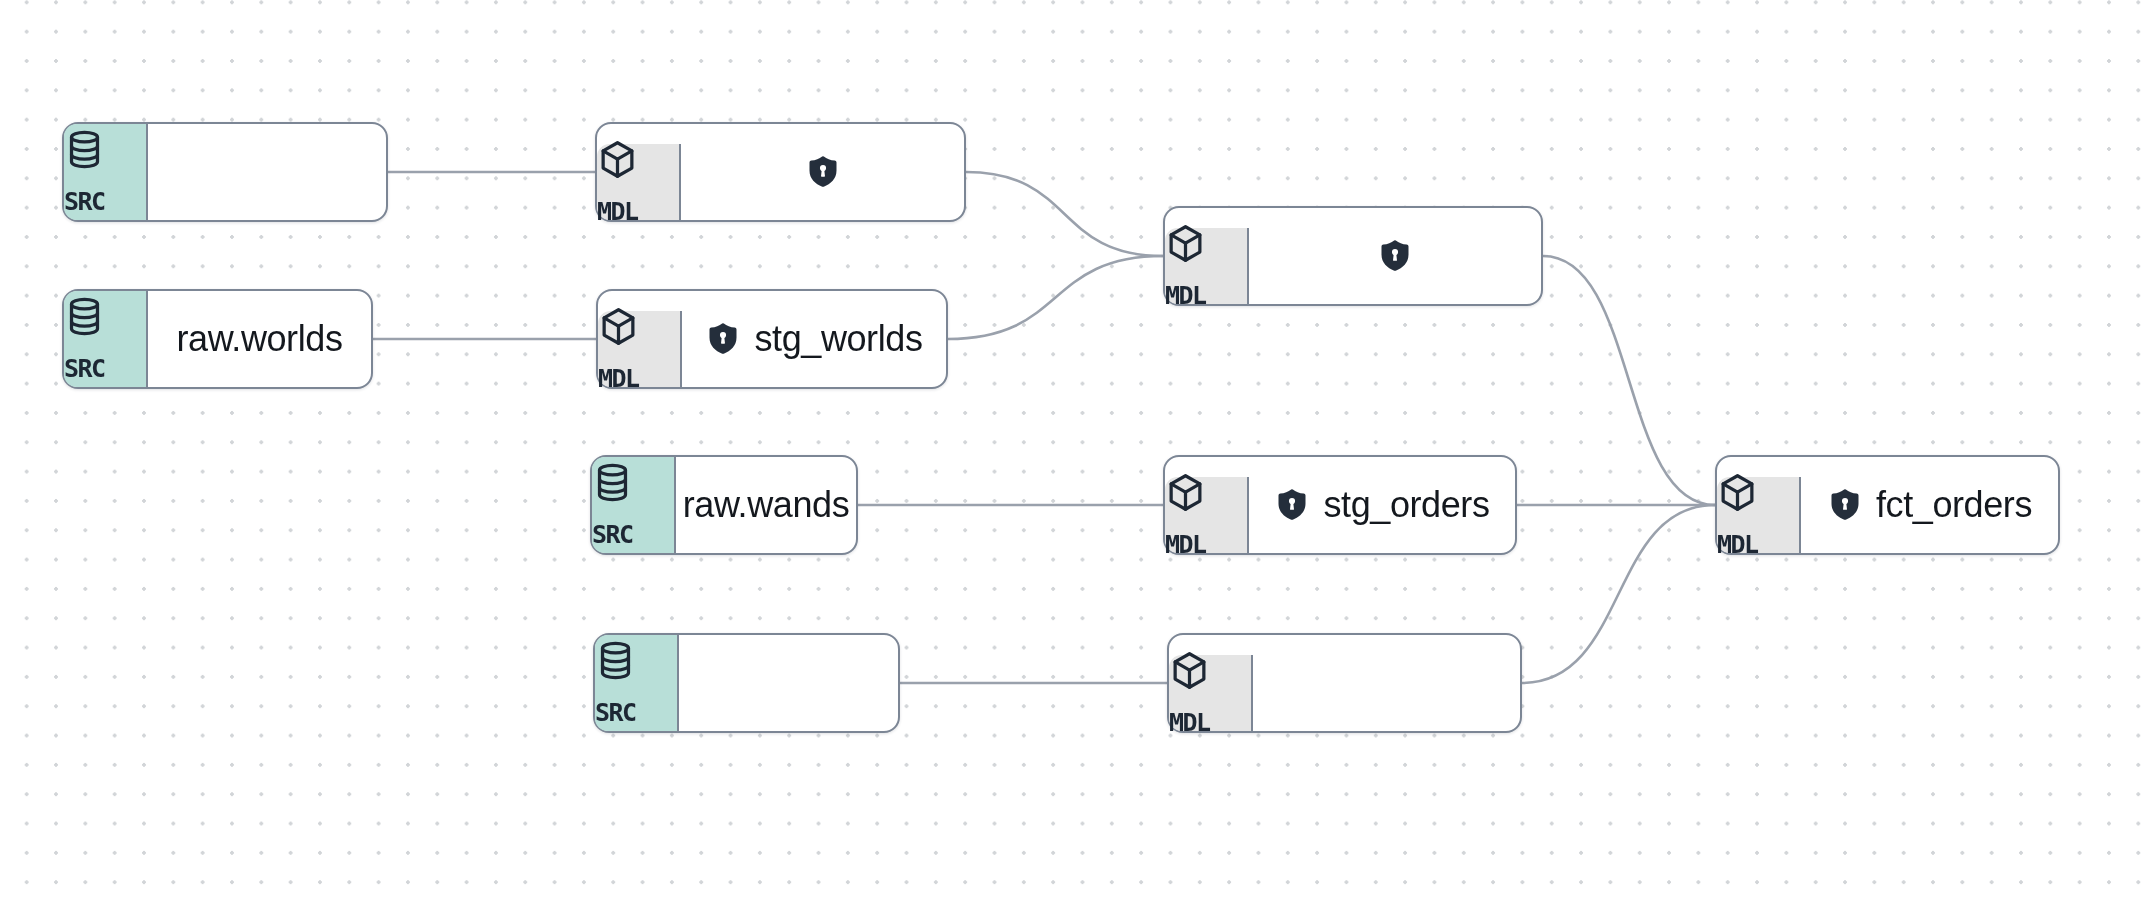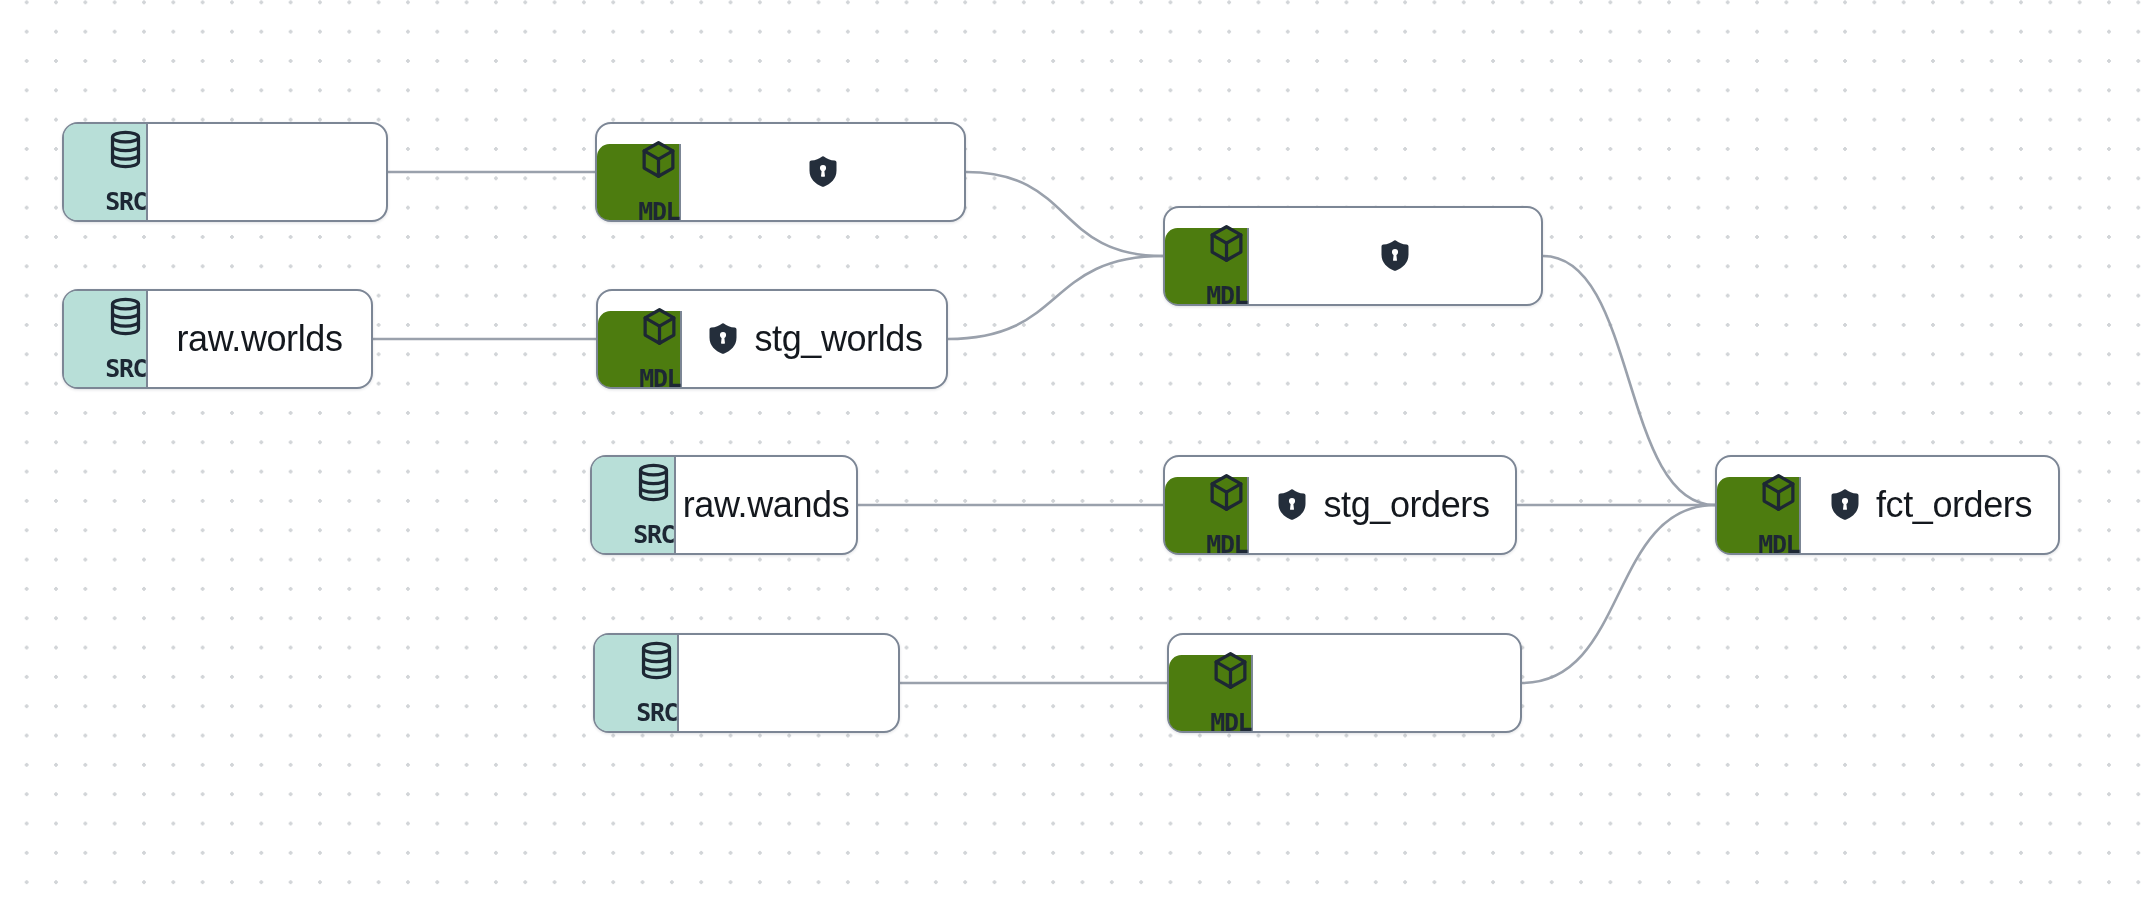--- a/index.html
+++ b/index.html
@@ -22,28 +22,28 @@
     background:#ffffff;
     border:2.5px solid #7c8695;
     border-radius:16px;
     box-shadow:0 1px 3px rgba(25,35,55,.14);
   }
   .badge{
     width:82px;
     flex:none;
     display:flex;
     flex-direction:column;
-    align-items:flex-end;
+    align-items:flex-start;
     justify-content:center;
     gap:19px;
     border-right:2.5px solid #7c8695;
     border-radius:12.5px 0 0 12.5px;
   }
   .badge.src{background:#b8dfd8;}
-  .badge.mdl{background:#4d7c0f;margin-top:20px;}
+  .badge.mdl{background:#e5e5e5;margin-top:20px;}
   .badge .icon svg{width:41px;height:41px;display:block;}
   .badge-label{
     font-family:"DejaVu Sans Mono","Liberation Mono",monospace;
     font-size:25px;
     font-weight:600;
     letter-spacing:-1.5px;
     line-height:1.05;
     color:#1d2734;
   }
   .node-body{

